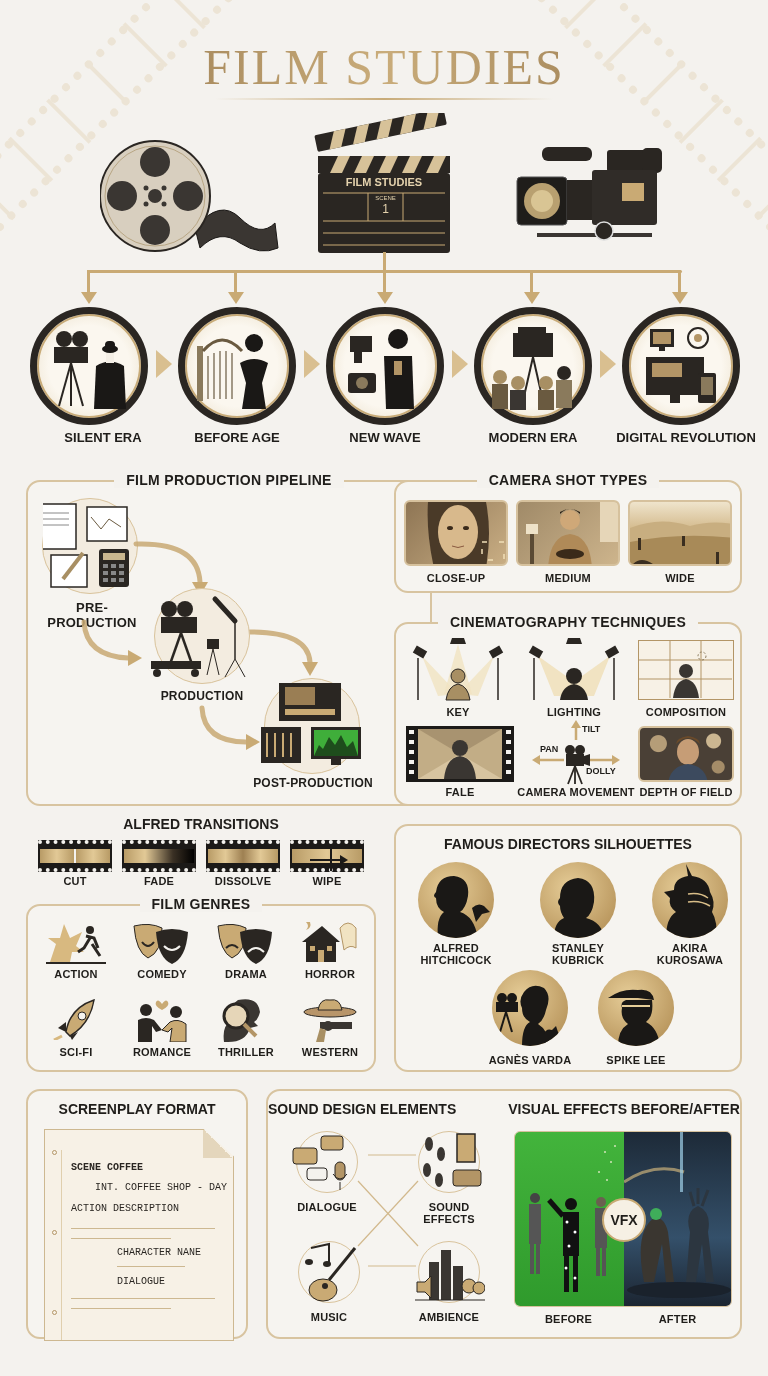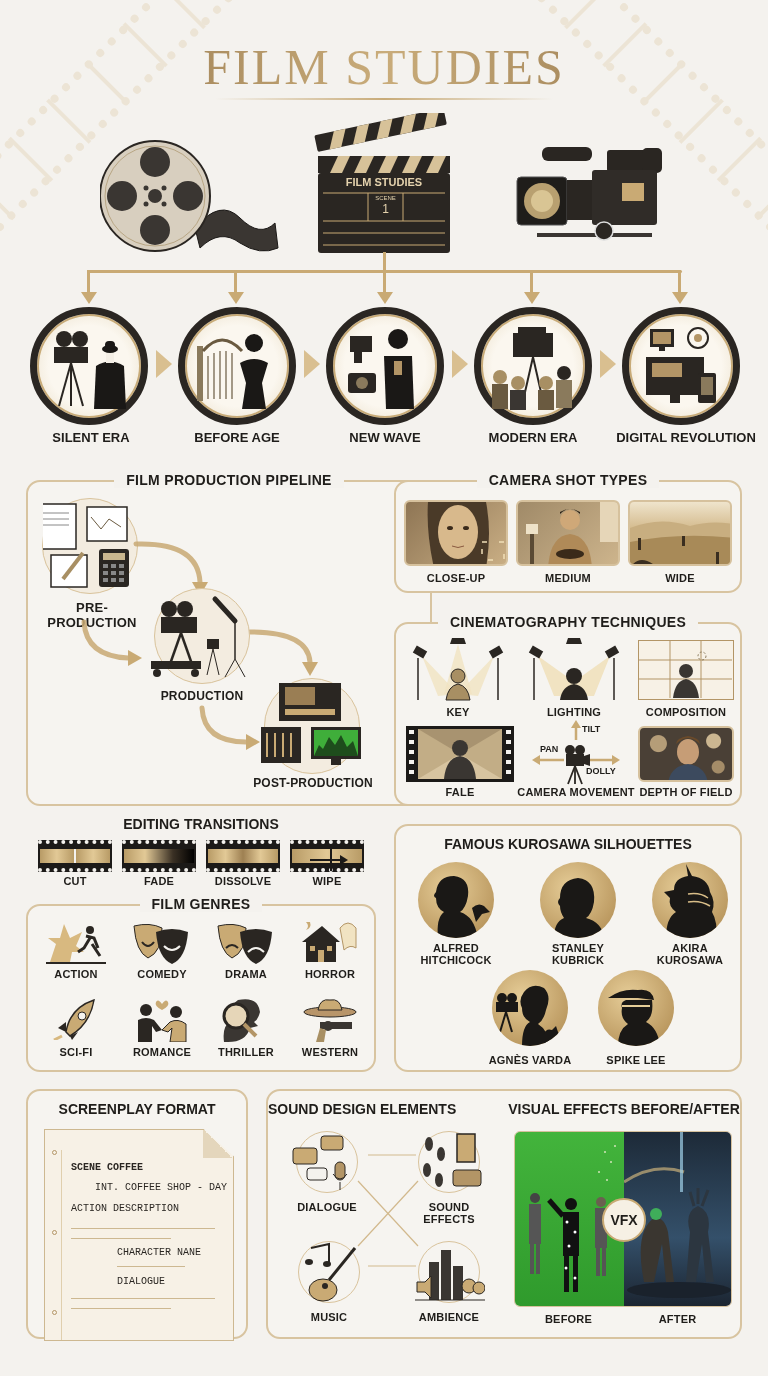--- a/index.html
+++ b/index.html
@@ -161,21 +161,21 @@
     <rect x="10" y="26" width="34" height="16" fill="#2a2622"></rect>
     <line x1="27" y1="42" x2="15" y2="85" stroke="#2a2622" stroke-width="2"></line>
     <line x1="27" y1="42" x2="27" y2="85" stroke="#2a2622" stroke-width="2"></line>
     <line x1="27" y1="42" x2="39" y2="85" stroke="#2a2622" stroke-width="2"></line>
     <ellipse cx="66" cy="28" rx="8" ry="4" fill="#1a1816"></ellipse>
       <rect x="61" y="20" width="10" height="8" rx="4" fill="#1a1816"></rect>
     <path d="M52 45 Q66 36 80 45 L82 88 L50 88 Z" fill="#1a1816"></path>
     <rect x="62" y="32" width="8" height="10" fill="#f4efe6"></rect>
   </svg>
 </div>
-<div class="era-label" style="left:11px; top:430px;">SILENT ERA</div>
+<div class="era-label" style="left:23px; top:430px;">SILENT ERA</div>
 <div class="chev" style="left:156px; top:350px;"></div>
 
 <div class="era" style="left:178px; top:307px;">
   <svg width="90" height="90" viewBox="0 0 90 90">
     <rect x="5" y="25" width="6" height="55" fill="#8a7a5c"></rect>
     <path d="M11 30 Q30 8 50 30" fill="none" stroke="#6a5a40" stroke-width="3"></path>
     <g stroke="#6a5a40" stroke-width="1.2">
         <line x1="16" y1="35" x2="16" y2="78"></line>
         <line x1="22" y1="32" x2="22" y2="78"></line>
         <line x1="28" y1="30" x2="28" y2="78"></line>
@@ -462,21 +462,21 @@
   <div class="thumb" style="left:242px; top:102px; width:96px; height:56px; background: radial-gradient(circle at 20% 30%, #b59d78 0 8px, transparent 9px), radial-gradient(circle at 80% 25%, #cbb691 0 7px, transparent 8px), radial-gradient(circle at 85% 75%, #a48c68 0 6px, transparent 7px), #4a4036;">
     <svg width="96" height="56" viewBox="0 0 96 56">
       <ellipse cx="48" cy="24" rx="11" ry="13" fill="#c69d76"></ellipse>
       <path d="M36 16 Q48 4 60 16 Q60 10 48 8 Q36 10 36 16 Z" fill="#6a4a2a"></path>
       <path d="M28 56 Q30 38 48 36 Q66 38 68 56 Z" fill="#3c4a5e"></path>
     </svg>
   </div>
   <div class="lbl" style="position:absolute; left:236px; top:162px; width:108px;">DEPTH OF FIELD</div>
 </div>
 
-<div class="abs" style="left:26px; top:816px; width:350px; text-align:center; font-size:14px; font-weight:bold;">EDITING TRANSITIONS</div>
+<div class="abs" style="left:26px; top:816px; width:350px; text-align:center; font-size:14px; font-weight:bold;">ALFRED TRANSITIONS</div>
 <div class="strip" style="left:38px; top:840px; border-top:4px dotted #f4f2ee; border-bottom:4px dotted #f4f2ee;">
   <div class="strip-inner" style="background: linear-gradient(90deg,#b89b66,#e2c996,#b89b66 48%, #f4f2ee 48% 52%, #b89b66 52%, #e2c996, #b89b66);"></div>
 </div>
 <div class="lbl" style="position:absolute; left:38px; top:875px; width:74px;">CUT</div>
 <div class="strip" style="left:122px; top:840px; border-top:4px dotted #f4f2ee; border-bottom:4px dotted #f4f2ee;">
   <div class="strip-inner" style="background: linear-gradient(90deg,#b89b66,#e2c996 30%,#3a3024 70%,#000);"></div>
 </div>
 <div class="lbl" style="position:absolute; left:122px; top:875px; width:74px;">FADE</div>
 <div class="strip" style="left:206px; top:840px; border-top:4px dotted #f4f2ee; border-bottom:4px dotted #f4f2ee;">
   <div class="strip-inner" style="background: linear-gradient(90deg,#b89b66,#e2c996,#9e8052,#e2c996,#b89b66);"></div>
@@ -574,21 +574,21 @@
         <path d="M16 12 Q18 0 28 2 Q38 0 40 12 Z" fill="#c9aa74" stroke="#2a2622"></path>
         <rect x="18" y="24" width="32" height="7" fill="#3a3632"></rect>
         <circle cx="26" cy="28" r="5" fill="#3a3632"></circle>
         <path d="M18 30 L14 44 L22 44 L24 32 Z" fill="#a88f63"></path>
       </svg>
   </div>
   <div class="lbl" style="position:absolute; left:262px; top:140px; width:80px;">WESTERN</div>
 </div>
 
 <div class="panel" style="left:394px; top:824px; width:348px; height:248px;">
-  <div class="abs" style="left:0; top:10px; width:100%; text-align:center; font-size:14px; font-weight:bold;">FAMOUS KUROSAWA SILHOUETTES</div>
+  <div class="abs" style="left:0; top:10px; width:100%; text-align:center; font-size:14px; font-weight:bold;">FAMOUS DIRECTORS SILHOUETTES</div>
 
   <div class="dir-circle" style="left:22px; top:36px;">
     <svg width="76" height="76" viewBox="0 0 76 76">
         <path d="M20 76 Q18 56 26 50 Q18 46 18 36 Q14 34 18 30 Q20 14 36 14 Q52 16 50 34 Q48 46 42 50 Q56 54 60 76 Z" fill="#1a1816"></path>
         <path d="M54 46 Q60 40 66 44 L72 50 L64 52 L58 60 Z" fill="#1a1816"></path>
       </svg>
   </div>
   <div class="lbl" style="position:absolute; left:0; top:116px; width:120px;">
       <div>ALFRED</div>
       <div>HITCHICOCK</div>

